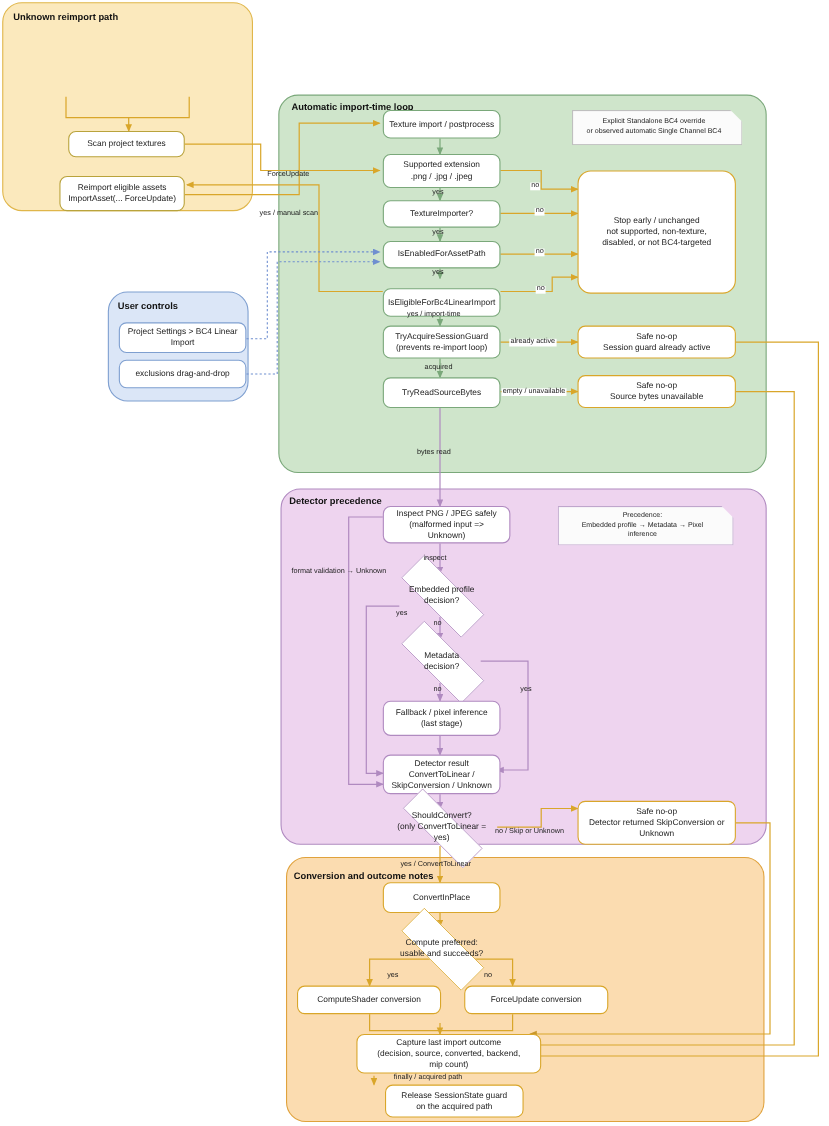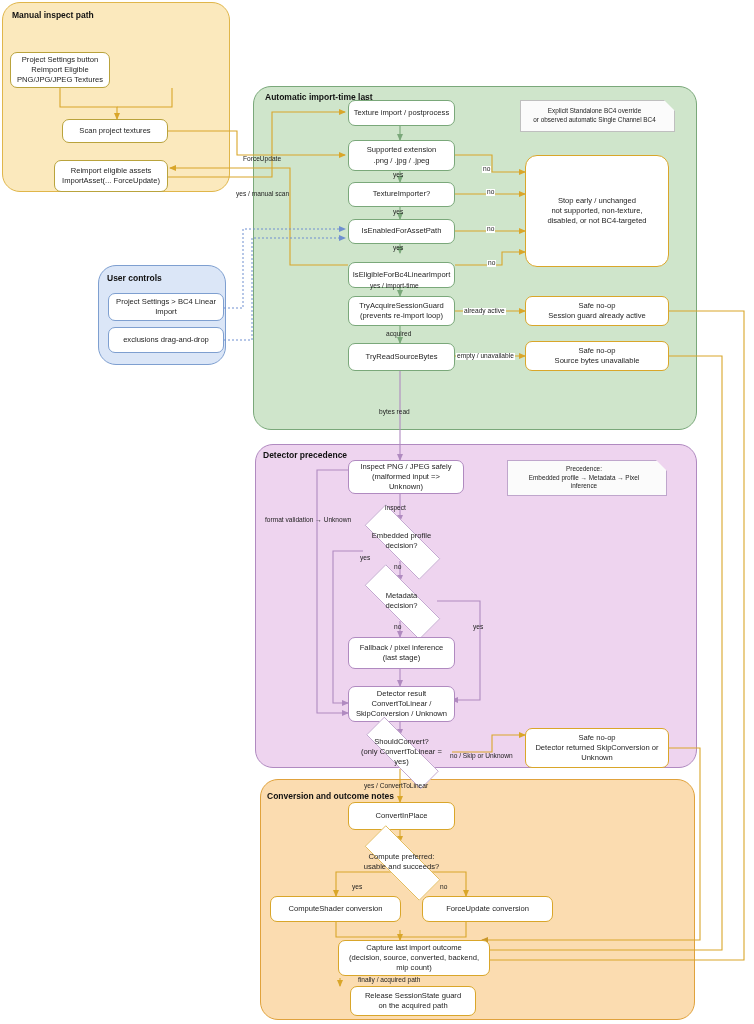--- a/index.html
+++ b/index.html
@@ -35,24 +35,24 @@
   .elabel{position:absolute;font-size:6.6px;color:#1d1d1d;white-space:nowrap;
           background:transparent;line-height:1;}
   .elabel.boxed{background:#ffffff;padding:0 1px;}
 </style>
 </head>
 <body>
 
 <div id="stage">
 
   <div class="lane" style="left:2px;top:2px;width:228px;height:190px;background:#fbe9bd;border:1px solid #e0b64a;"></div>
-  <div class="lane-title" style="left:12px;top:10px;">Manual inspect path</div>
+  <div class="lane-title" style="left:12px;top:10px;">Unknown reimport path</div>
 
   <div class="lane" style="left:253px;top:86px;width:444px;height:344px;background:#cfe5cb;border:1px solid #7aa87a;"></div>
-  <div class="lane-title" style="left:265px;top:92px;">Automatic import-time last</div>
+  <div class="lane-title" style="left:265px;top:92px;">Automatic import-time loop</div>
 
   <div class="lane" style="left:98px;top:265px;width:128px;height:100px;background:#dbe6f7;border:1px solid #7e9fd0;"></div>
   <div class="lane-title" style="left:107px;top:273px;">User controls</div>
 
   <div class="lane" style="left:255px;top:444px;width:442px;height:324px;background:#eed4ef;border:1px solid #b08ac0;"></div>
   <div class="lane-title" style="left:263px;top:450px;">Detector precedence</div>
 
   <div class="lane" style="left:260px;top:779px;width:435px;height:241px;background:#fbdcb0;border:1px solid #e0a23c;"></div>
   <div class="lane-title" style="left:267px;top:791px;">Conversion and outcome notes</div>
 
@@ -142,21 +142,20 @@
     <g fill="none" stroke="#d9a62a" stroke-width="1.1">
       <path d="M400,769 L400,802" marker-end="url(#ag)"></path>
     </g>
 
     <g fill="none" stroke="#6f8fd0" stroke-width="1" stroke-dasharray="2,2">
       <path d="M224,308 L243,308 L243,229 L345,229" marker-end="url(#ab)"></path>
       <path d="M224,340 L252,340 L252,238 L345,238" marker-end="url(#ab)"></path>
     </g>
   </svg>
 
-  <div class="node" style="left:10px;top:52px;width:100px;height:36px;">Project Settings button<br>Reimport Eligible<br>PNG/JPG/JPEG Textures</div>
   <div class="node" style="left:62px;top:119px;width:106px;height:24px;">Scan project textures</div>
   <div class="node" style="left:54px;top:160px;width:114px;height:32px;">Reimport eligible assets<br>ImportAsset(... ForceUpdate)</div>
 
   <div class="node v-green" style="left:348px;top:100px;width:107px;height:26px;">Texture import / postprocess</div>
   <div class="node v-green" style="left:348px;top:140px;width:107px;height:31px;">Supported extension<br>.png / .jpg / .jpeg</div>
   <div class="node v-green" style="left:348px;top:182px;width:107px;height:25px;">TextureImporter?</div>
   <div class="node v-green" style="left:348px;top:219px;width:107px;height:25px;">IsEnabledForAssetPath</div>
   <div class="node v-green" style="left:348px;top:262px;width:107px;height:26px;">IsEligibleForBc4LinearImport</div>
   <div class="node v-gold" style="left:525px;top:155px;width:144px;height:112px;border-radius:12px;">Stop early / unchanged<br>not supported, non-texture,<br>disabled, or not BC4-targeted</div>
   <div class="node v-green" style="left:348px;top:296px;width:107px;height:30px;">TryAcquireSessionGuard<br>(prevents re-import loop)</div>
@@ -184,21 +183,21 @@
   </div>
   <div class="node v-gold" style="left:525px;top:728px;width:144px;height:40px;">Safe no-op<br>Detector returned SkipConversion or<br>Unknown</div>
 
   <div class="node v-gold" style="left:348px;top:802px;width:107px;height:28px;">ConvertInPlace</div>
   <div class="diamond gold" style="left:348px;top:842px;width:107px;height:40px;">
     <div class="dshape"></div>
     <div class="dtxt">Compute preferred:<br>usable and succeeds?</div>
   </div>
   <div class="node v-gold" style="left:270px;top:896px;width:131px;height:26px;">ComputeShader conversion</div>
   <div class="node v-gold" style="left:422px;top:896px;width:131px;height:26px;">ForceUpdate conversion</div>
-  <div class="node v-gold" style="left:338px;top:940px;width:152px;height:36px;">Capture last import outcome<br>(decision, source, converted, backend,<br>mip count)</div>
+  <div class="node v-gold" style="left:324px;top:940px;width:168px;height:36px;">Capture last import outcome<br>(decision, source, converted, backend,<br>mip count)</div>
   <div class="node v-gold" style="left:338px;top:986px;width:126px;height:30px;margin-left:12px;">Release SessionState guard<br>on the acquired path</div>
 
   <div class="note" style="left:520px;top:100px;width:155px;height:32px;
               border:1px solid #bfbfbf;
               clip-path:polygon(0 0, calc(100% - 11px) 0, 100% 11px, 100% 100%, 0 100%);">Explicit Standalone BC4 override<br>or observed automatic Single Channel BC4</div>
   <div class="note" style="left:507px;top:460px;width:160px;height:36px;
               border:1px solid #bfa6cc;
               clip-path:polygon(0 0, calc(100% - 11px) 0, 100% 11px, 100% 100%, 0 100%);">Precedence:<br>Embedded profile → Metadata → Pixel<br>inference</div>
 
   <div class="elabel" style="left:243px;top:156px;">ForceUpdate</div>

